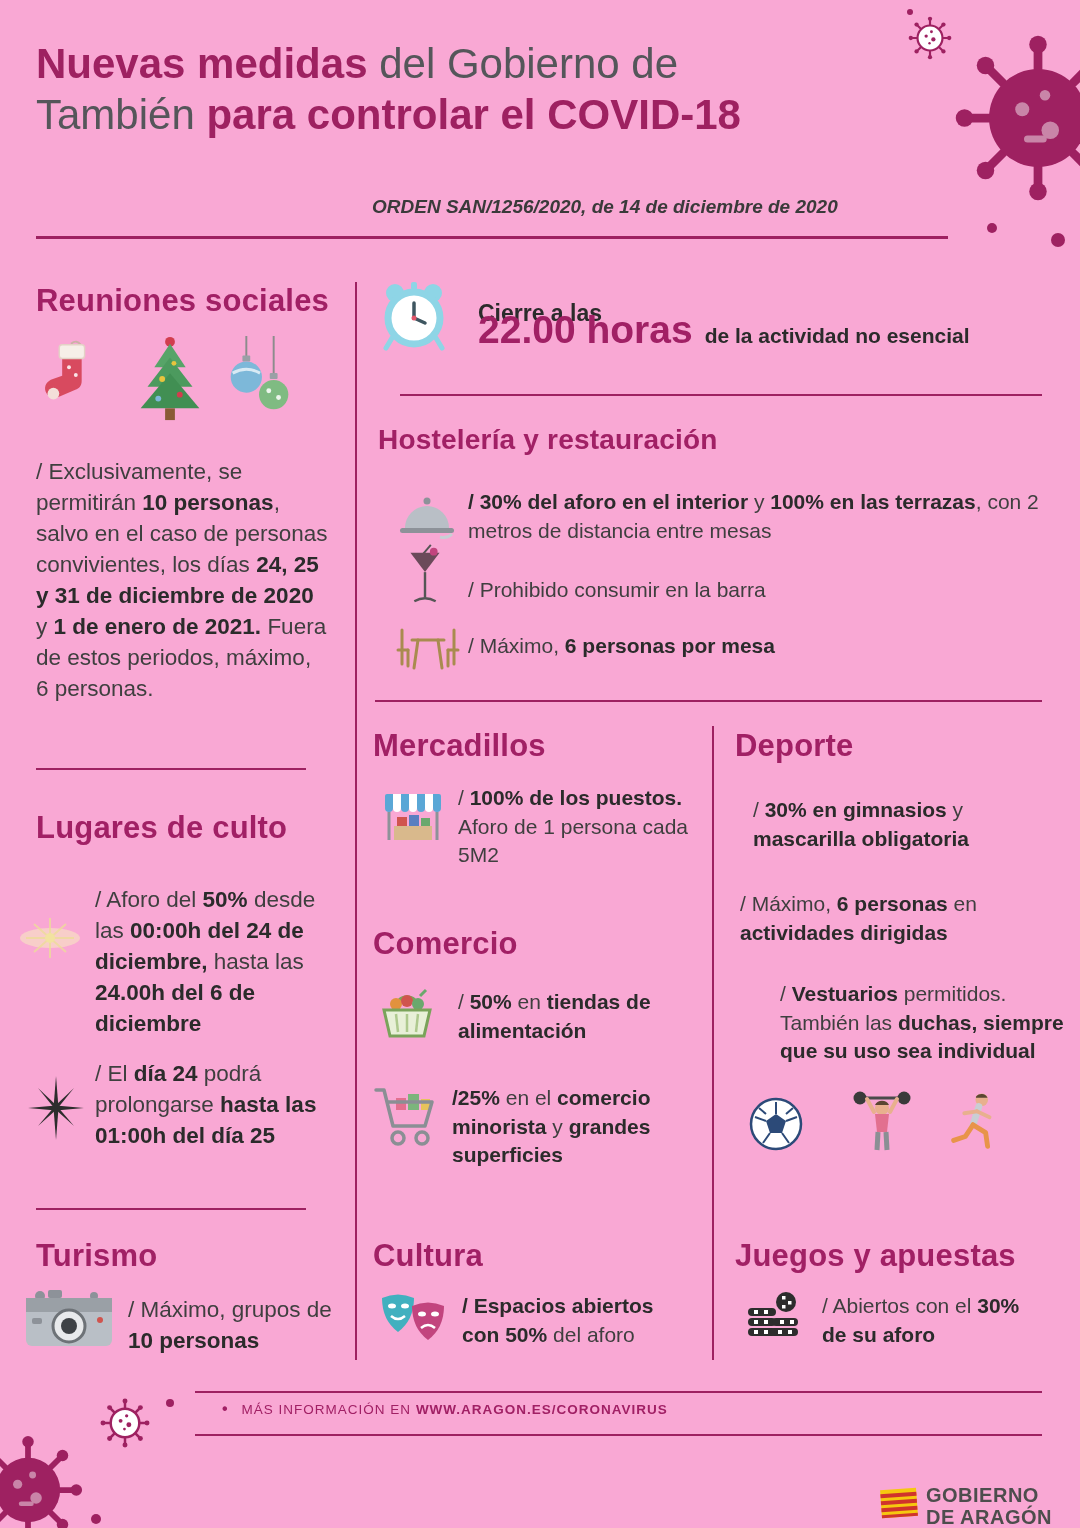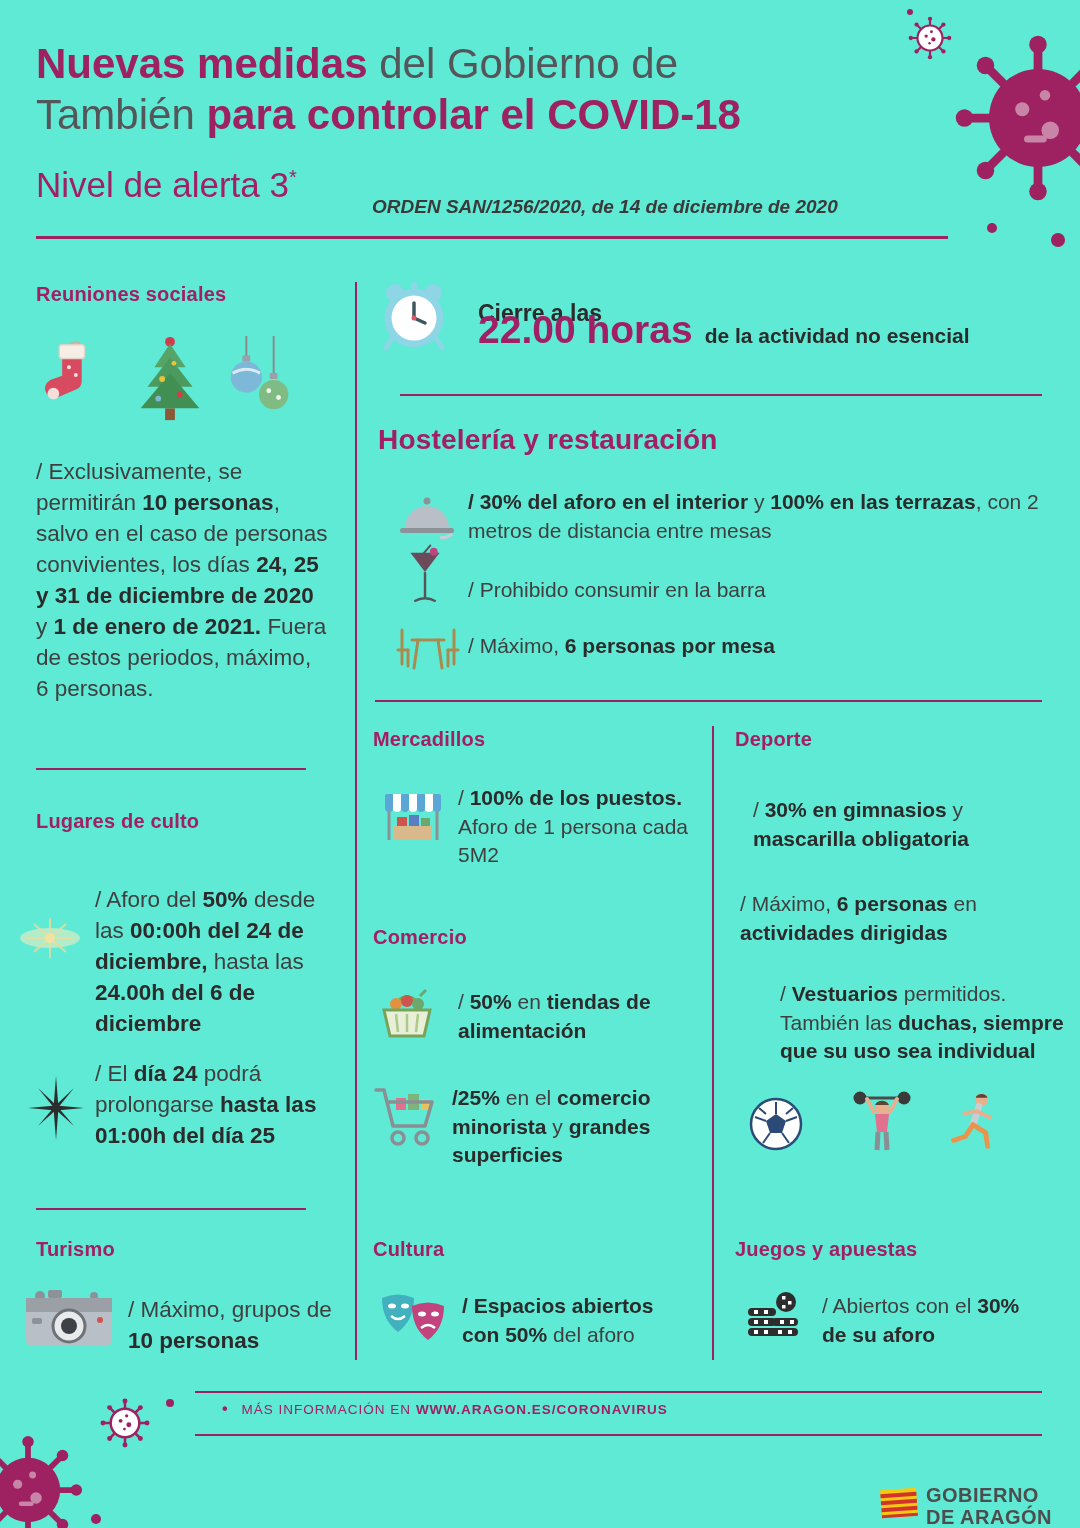--- a/index.html
+++ b/index.html
@@ -1,30 +1,30 @@
 <!DOCTYPE html>
 <html><head>
 <meta charset="utf-8">
 <style>
   * { margin:0; padding:0; box-sizing:border-box; }
   html,body { background:#ffffff; }
   .page {
-    position:relative; width:1080px; height:1528px; background:#5eead4;
+    position:relative; width:1080px; height:1528px; background:#f9a8d4;
     overflow:hidden; font-family:"Liberation Sans", sans-serif; color:#3f3f3f;
   }
   .abs { position:absolute; }
   .hr { background:#9e2161; }
   .vr { background:#9e2161; }
   .title { font-size:42px; line-height:1.22; font-weight:400; }
   .title .mag { color:#9e2161; font-weight:700; }
   .title .gray { color:#55565a; font-weight:400; }
   .alert { font-size:35px; color:#a12065; font-weight:400; }
   .alert sup { font-size:20px; }
   .order { font-size:19px; font-style:italic; font-weight:700; color:#3a3a3a; }
-  .h { font-size:20px; font-weight:700; color:#a12065; letter-spacing:.2px; }
+  .h { font-size:31px; font-weight:700; color:#a12065; letter-spacing:.2px; }
   .h-lg { font-size:28px; }
   .txt { font-size:21px; line-height:1.36; color:#3f3f3f; }
   .txt-lg { font-size:22.5px; line-height:1.38; }
   .txt .b, .txt-lg .b { font-weight:700; color:#2b2b2b; }
   .closure-prefix { font-size:23px; font-weight:700; color:#2b2b2b;margin-top:16px; }
   .closure-row { display:flex; align-items:baseline; gap:12px; }
   .closure-time { font-size:39px; font-weight:700; color:#a12065; }
   .closure-suffix { font-size:21px; font-weight:700; color:#2b2b2b; }
   .footer-row { display:flex; align-items:center; gap:14px; }
   .footer-bullet { color:#a12065; font-size:16px; font-weight:700; }
@@ -91,23 +91,20 @@
           <circle cx="3" cy="-13" r="3"></circle>
       </g>
     </g>
   </defs>
 </svg>
 
 <div class="page">
 
   <div class="abs title" style="left:36px; top:38px; width:900px;"><span class="mag">Nuevas medidas</span><span class="gray"> del Gobierno de</span><br><span class="gray">También </span><span class="mag">para controlar el COVID-18</span></div>
 
-  <div class="abs alert" style="left:36px; top:165px;">
-    <span>Nivel de alerta 3</span><sup>*</sup>
-  </div>
   <div class="abs order" style="left:372px; top:196px;">ORDEN SAN/1256/2020, de 14 de diciembre de 2020</div>
 
   <div class="abs hr" style="left:36px; top:236px; width:912px; height:3px;"></div>
 
   <div class="abs" style="left:880px; top:0;">
     <svg viewBox="0 0 200 260" width="200" height="260">
       <use href="#virus-outline" transform="translate(50,38) scale(0.48)"></use>
       <use href="#virus-solid" transform="translate(158,118) scale(1.75)"></use>
       <circle cx="30" cy="12" r="3" fill="#9e2161"></circle>
       <circle cx="112" cy="228" r="5" fill="#9e2161"></circle>

